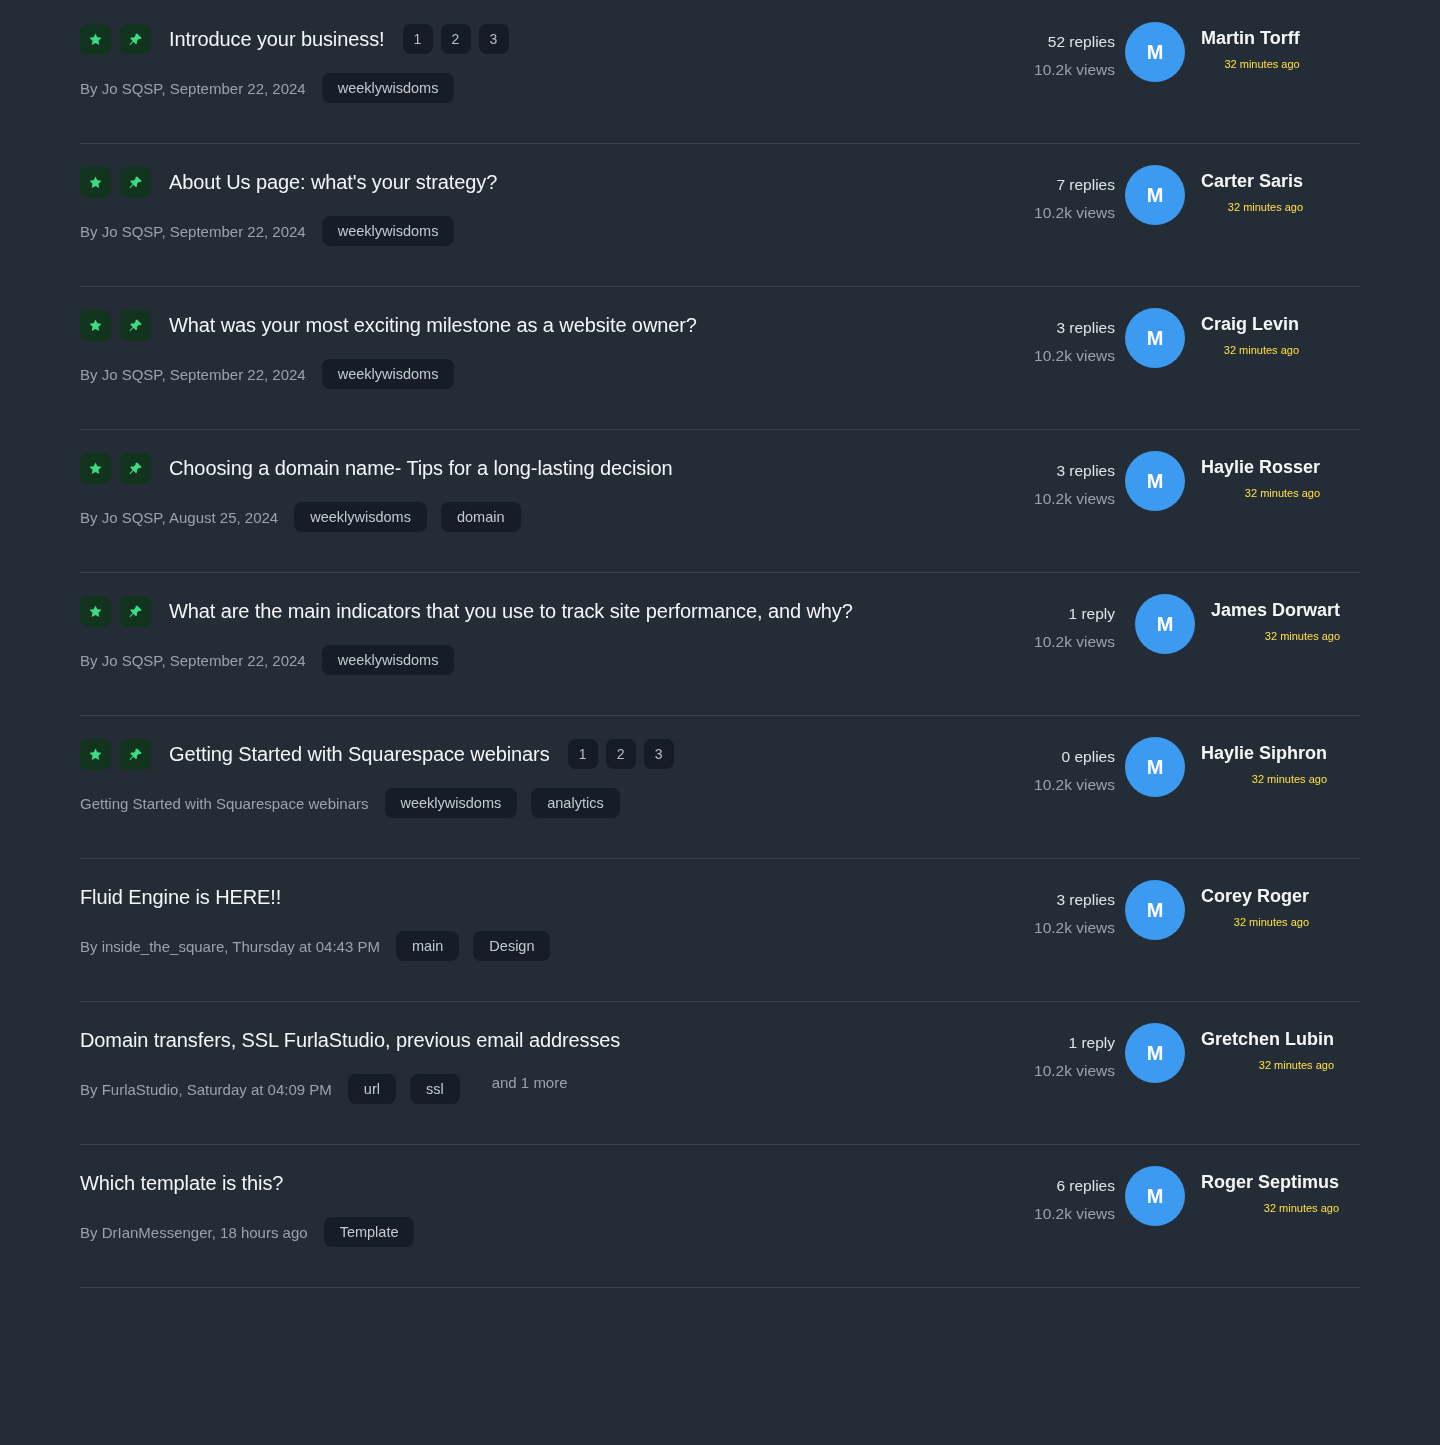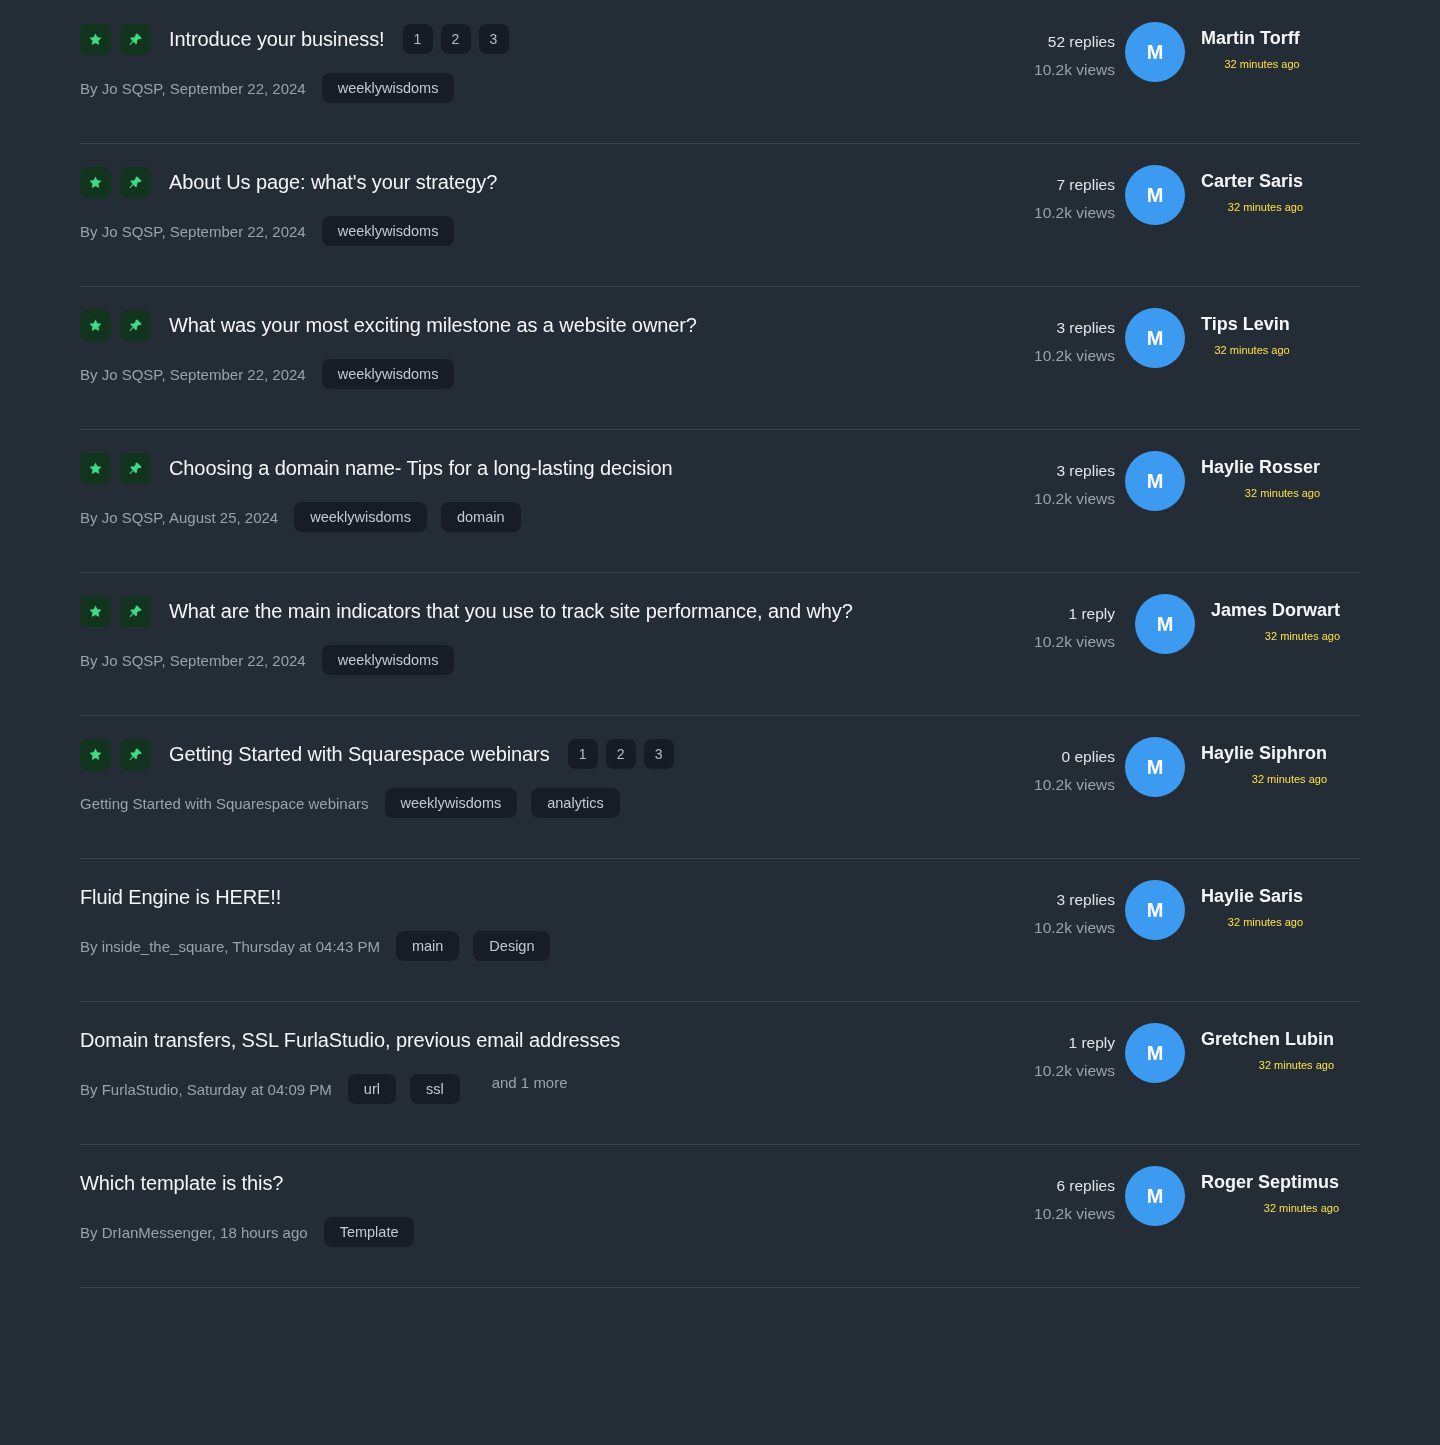--- a/index.html
+++ b/index.html
@@ -284,21 +284,21 @@
             <span class="tag">weeklywisdoms</span>
           </div>
         </div>
       </div>
       <div class="topic-stats">
         <div class="stat-replies">3 replies</div>
         <div class="stat-views">10.2k views</div>
       </div>
       <div class="topic-poster">
         <div class="avatar">M</div>
-        <div class="poster-text"><a class="poster-name">Tips Levin</a><div class="poster-time">32 minutes ago</div></div>
+        <div class="poster-text"><a class="poster-name">Craig Levin</a><div class="poster-time">32 minutes ago</div></div>
       </div>
     </div>
     <div class="topic-row has-rule">
       <div class="topic-main">
         <div class="title-line">
           <div class="badge-icons">
             <span class="icon-chip">
               <svg width="15" height="15" viewBox="0 0 24 24" aria-hidden="true">
                 <path fill="#3ddc84" d="M12 2.2l2.9 6.2 6.8.8-5 4.7 1.3 6.7L12 17.4 5.9 20.6 7.3 13.9 2.3 9.2l6.8-.8z"></path>
               </svg>
@@ -412,21 +412,21 @@
             <span class="tag">Design</span>
           </div>
         </div>
       </div>
       <div class="topic-stats">
         <div class="stat-replies">3 replies</div>
         <div class="stat-views">10.2k views</div>
       </div>
       <div class="topic-poster">
         <div class="avatar">M</div>
-        <div class="poster-text"><a class="poster-name">Haylie Saris</a><div class="poster-time">32 minutes ago</div></div>
+        <div class="poster-text"><a class="poster-name">Corey Roger</a><div class="poster-time">32 minutes ago</div></div>
       </div>
     </div>
     <div class="topic-row has-rule">
       <div class="topic-main">
         <div class="title-line">
           <a class="topic-title">Domain transfers, SSL FurlaStudio, previous email addresses</a>
         </div>
         <div class="meta-line">
           <span class="byline">By FurlaStudio, Saturday at 04:09 PM</span>
           <div class="tags">

